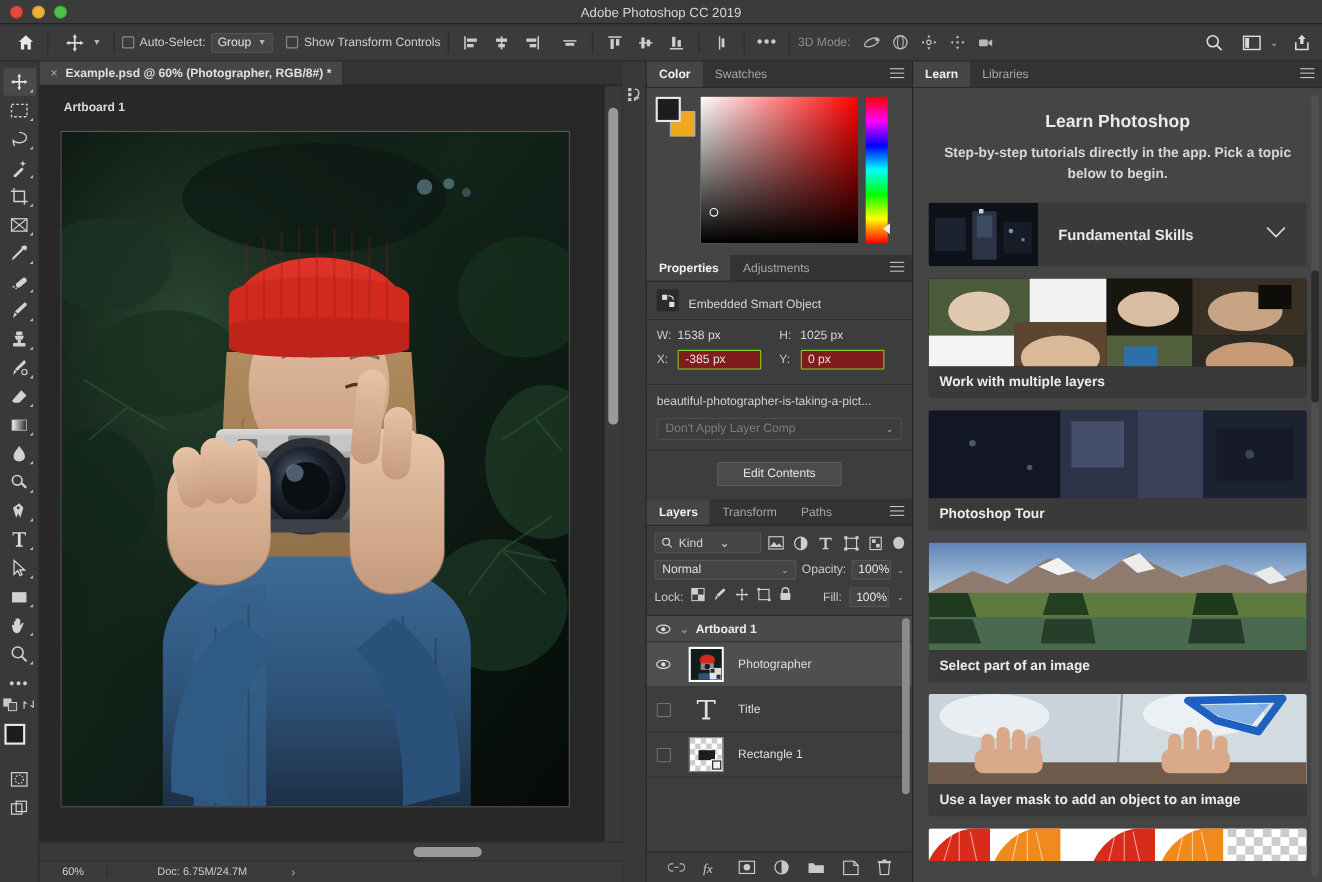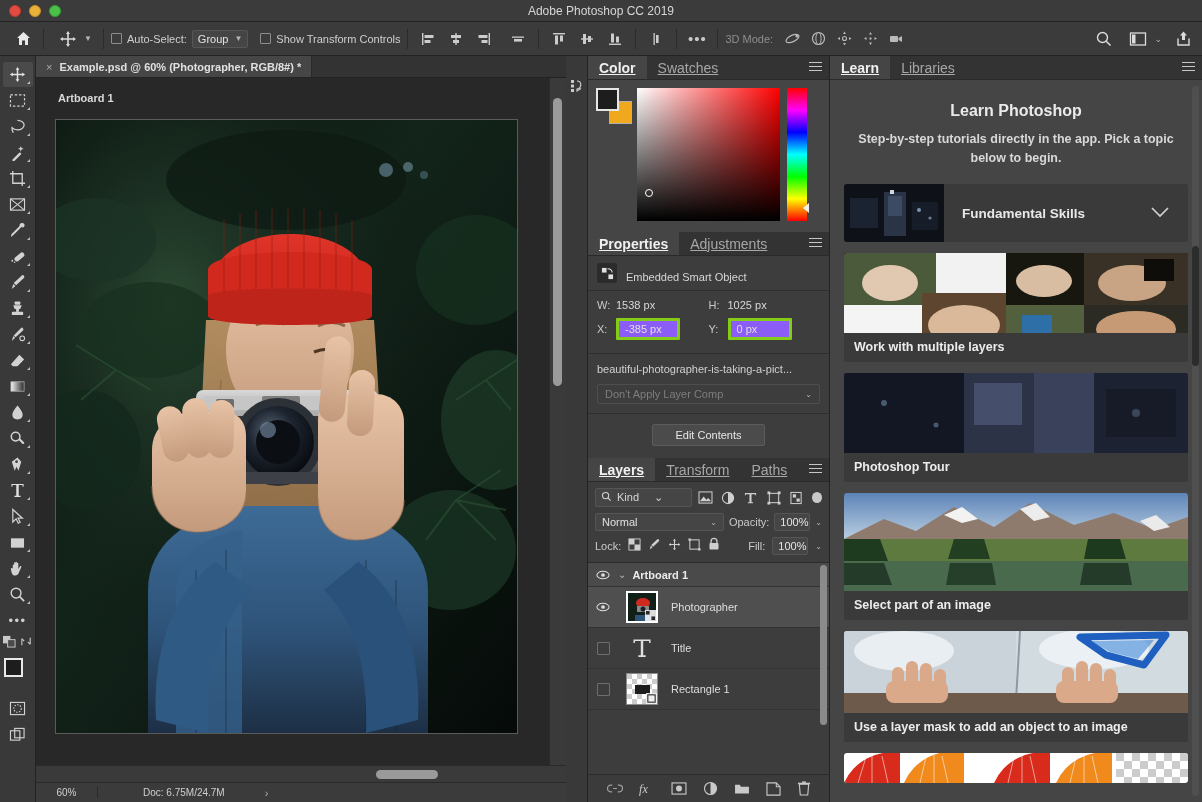--- a/index.html
+++ b/index.html
@@ -126,21 +126,21 @@
   
   .railbar { width: 22px; background: #393939; border-right: 1px solid #232323;
              padding-top: 22px; display: flex; flex-direction: column; align-items: center; gap: 12px; }
   .rail-icon { color: #c8c8c8; }
   .mid-dock { width: 242px; background: #393939; display: flex; flex-direction: column;
               border-right: 1px solid #232323; }
   .panel-tabs {
     height: 24px; background: #333333; display: flex; align-items: stretch;
     border-bottom: 1px solid #2a2a2a; position: relative;
   }
-  .ptab { display: flex; align-items: center; padding: 0 11px; font-size: 14px; color: #a7a7a7; text-decoration: underline; }
+  .ptab { display: flex; align-items: center; padding: 0 11px; font-size: 11px; color: #a7a7a7; }
   .ptab.active { background: #454545; color: #f0f0f0; font-weight: bold; }
   .pmenu { position: absolute; right: 7px; top: 6px; }
   .hamb { width: 13px; height: 9px; display:flex; flex-direction:column; justify-content:space-between; }
   .hamb i { display: block; height: 1px; background: #c6c6c6; }
 
   
   .color-body { height: 152px; background: #454545; display: flex; padding: 8px; gap: 7px; position: relative; }
   .cswatch { position: relative; width: 34px; height: 34px; flex: none; }
   .cs-fg { position: absolute; left: 0; top: 0; width: 23px; height: 23px; background: #1d1d1d;
            border: 2px solid #e6e6e6; z-index: 2; }
@@ -167,36 +167,36 @@
   .prop-head { display: flex; align-items: flex-end; gap: 9px; padding: 7px 9px;
                border-bottom: 1px solid #2e2e2e; }
   .so-icon { width: 20px; height: 20px; background: #2b2b2b; border-radius: 2px;
              display: flex; align-items: center; justify-content: center; }
   .prop-title { font-size: 11px; color: #d6d6d6; }
   .prop-rows { padding: 8px 9px 6px; border-bottom: 1px solid #2e2e2e; }
   .prow { display: flex; align-items: center; margin-bottom: 7px; }
   .pcell { display: flex; align-items: center; gap: 6px; width: 112px; }
   .plab { font-size: 11px; color: #c9c9c9; width: 13px; }
   .pval { font-size: 11px; color: #d8d8d8; }
-  .pinput { background: #8b5cf6; border: 3px solid #84cc16; border-radius: 1px;
-            padding: 2px 6px; font-size: 11px; color: #e0e0e0; width: 64px; }
+  .pinput { background: #7f1d1d; border: 1px solid #84cc16; border-radius: 1px;
+            padding: 2px 6px; font-size: 11px; color: #e0e0e0; width: 76px; }
   .prop-mid { padding: 9px; border-bottom: 1px solid #2e2e2e; }
   .file-name { font-size: 11px; color: #d0d0d0; margin-bottom: 9px; white-space: nowrap;
                overflow: hidden; text-overflow: ellipsis; }
   .lc-select { background: #3d3d3d; border: 1px solid #4e4e4e; border-radius: 2px;
                padding: 3px 7px; font-size: 11px; color: #7d7d7d;
                display: flex; justify-content: space-between; align-items: center; }
   .prop-btnrow { padding: 10px 9px 12px; display: flex; justify-content: center; }
   .pbtn { background: #4b4b4b; border: 1px solid #5c5c5c; border-radius: 2px;
           padding: 4px 22px; font-size: 11px; color: #e6e6e6; }
 
   
   .layers { flex: 1; display: flex; flex-direction: column; background: #3d3d3d; min-height: 0; }
   .lay-filter { display: flex; align-items: center; gap: 5px; padding: 6px 7px; }
-  .kind-sel { display: flex; align-items: flex-start; gap: 5px; background: #454545;
+  .kind-sel { display: flex; align-items: center; gap: 5px; background: #454545;
               border: 1px solid #555; border-radius: 2px; padding: 2px 5px; width: 104px; }
   .kind-sel span { font-size: 11px; color: #d5d5d5; flex: 1; }
   .fbtn { width: 19px; height: 19px; display: flex; align-items: center; justify-content: center;
           color: #cfcfcf; }
   .toggle-dot { width: 11px; height: 11px; border-radius: 50%; background: #c9c9c9; margin-left: 2px; }
   .lay-mode { display: flex; align-items: center; gap: 5px; padding: 0 7px 6px; }
   .mode-sel { display: flex; align-items: center; background: #454545; border: 1px solid #555;
               border-radius: 2px; padding: 2px 6px; width: 132px; font-size: 11px; color: #e0e0e0; }
   .opa-lab { font-size: 11px; color: #cacaca; }
   .num-box { background: #454545; border: 1px solid #555; border-radius: 2px;

